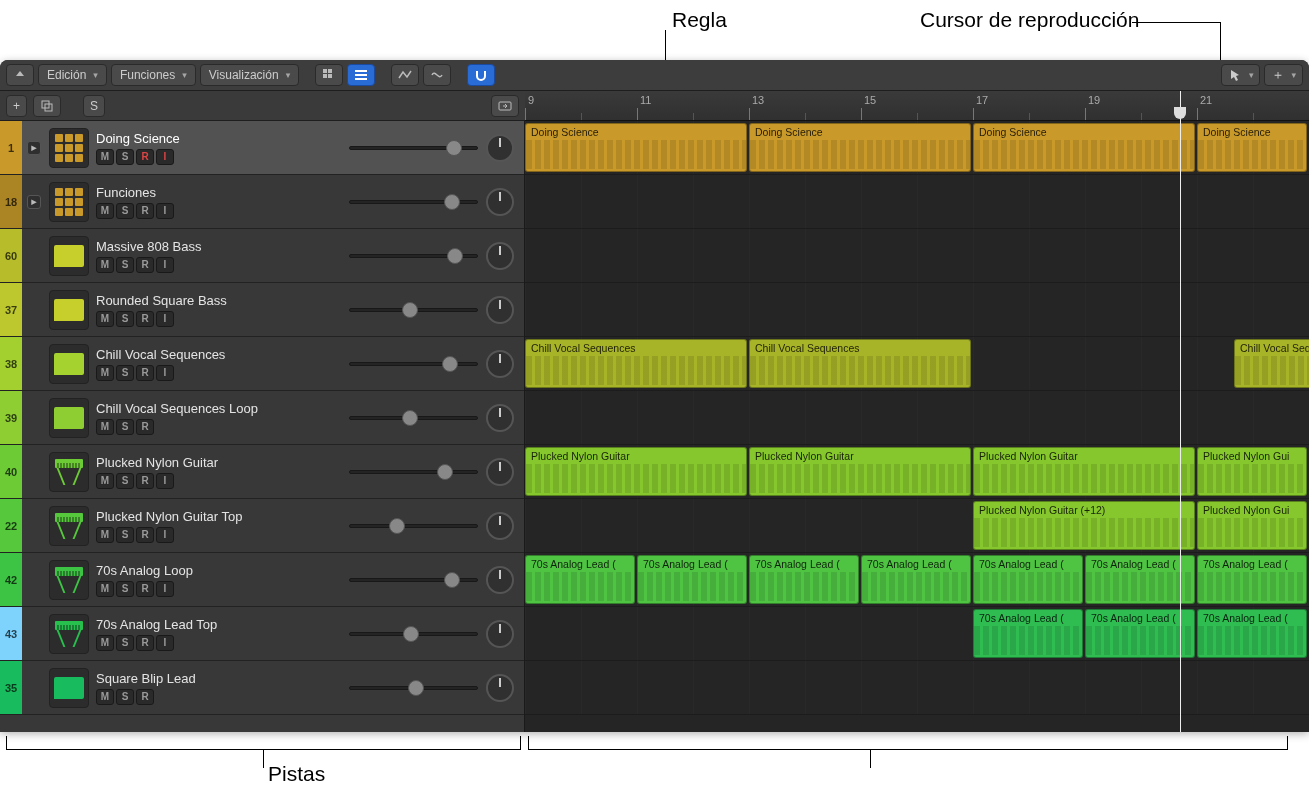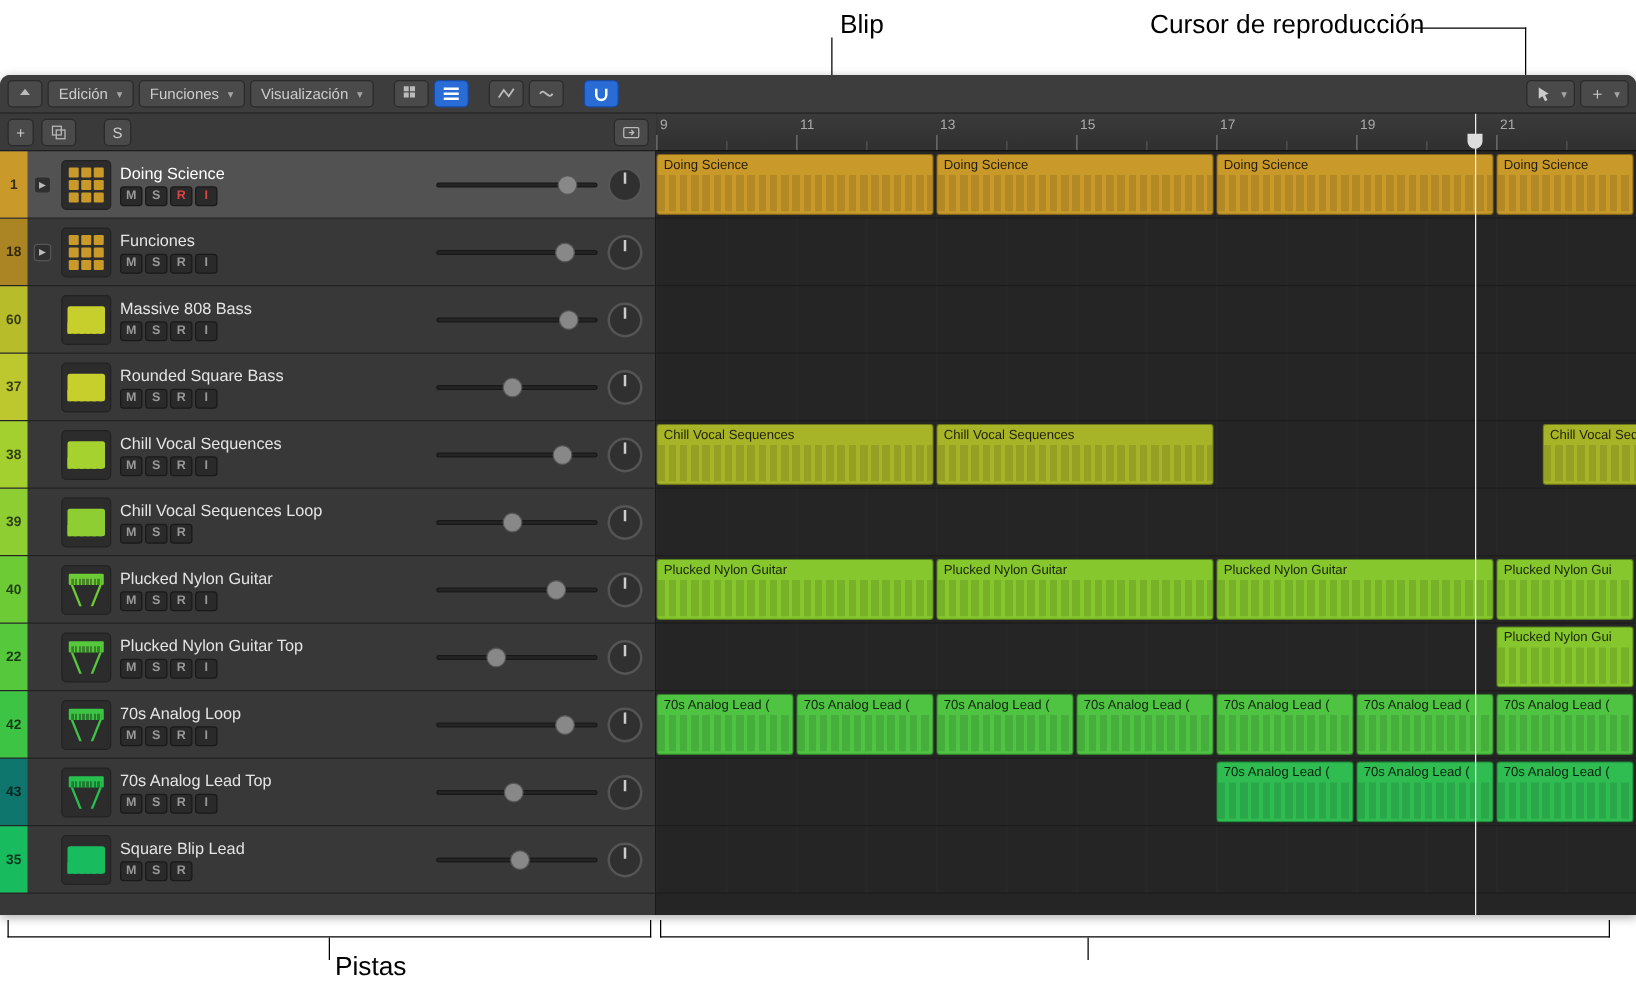--- a/index.html
+++ b/index.html
@@ -232,42 +232,42 @@
 
 .tn-amber{background:#c99a2a;}
 .tn-amber-d{background:#ab8424;}
 .tn-olive{background:#b7bd2a;}
 .tn-olive2{background:#bcc82e;}
 .tn-lime{background:#a3cf2f;}
 .tn-lime2{background:#8fce32;}
 .tn-green{background:#6dcb36;}
 .tn-green2{background:#56c83c;}
 .tn-green3{background:#3dc444;}
-.tn-green4{background:#0f766e;}
+.tn-green4{background:#7dd3fc;}
 .tn-green5{background:#18bb5d;}
 
 
 .ic-drumpad{width:28px;height:28px;position:relative;}
 .ic-drumpad .p{position:absolute;width:8px;height:8px;border-radius:1px;}
 .ic-synth{width:30px;height:22px;position:relative;}
 .ic-synth .body{position:absolute;inset:0;border-radius:2px;}
 .ic-synth .keys{position:absolute;bottom:0;left:0;right:0;height:9px;background:repeating-linear-gradient(90deg,currentColor 0 3px,transparent 3px 5px);}
 .ic-keystand{width:28px;height:26px;position:relative;color:inherit;}
 .ic-keystand .top{position:absolute;top:0;left:0;right:0;height:9px;background:currentColor;border-radius:1px;}
 .ic-keystand .keys{position:absolute;top:4px;left:2px;right:2px;height:5px;background:repeating-linear-gradient(90deg,rgba(0,0,0,.35) 0 2px,transparent 2px 3px);}
 .ic-keystand .leg1,.ic-keystand .leg2{position:absolute;top:9px;bottom:0;width:2px;background:currentColor;}
 .ic-keystand .leg1{left:5px;transform:skewX(22deg);}
 .ic-keystand .leg2{right:5px;transform:skewX(-22deg);}
 
 svg{display:block;}
 </style>
 </head>
 <body>
 
-<div class="callout" style="left:672px;top:8px;">Blip</div>
+<div class="callout" style="left:672px;top:8px;">Regla</div>
 <div class="callout-line" style="left:665px;top:30px;width:1px;height:65px;"></div>
 
 <div class="callout" style="left:920px;top:8px;">Cursor de reproducción</div>
 <div class="callout-line" style="left:1220px;top:22px;width:1px;height:85px;"></div>
 <div class="callout-line" style="left:1132px;top:22px;width:89px;height:1px;"></div>
 
 <div class="bracket" style="left:6px;width:515px;top:736px;"></div>
 <div class="callout-line" style="left:263px;top:750px;width:1px;height:18px;"></div>
 <div class="callout" style="left:268px;top:762px;">Pistas</div>
 
@@ -717,20 +717,21 @@
             <div class="region c-olive" style="left: 672px; width: 118px; margin-left: 37px;">Chill Vocal Sequer<div class="wave" style="background: repeating-linear-gradient(90deg, rgba(0, 0, 0, 0.25) 0px, rgba(0, 0, 0, 0.25) 6px, transparent 6px, transparent 9px);"></div></div>
           </div>
           <div class="lane"></div>
           <div class="lane">
             <div class="region c-lime" style="left: 0px; width: 222px;">Plucked Nylon Guitar<div class="wave" style="background: repeating-linear-gradient(90deg, rgba(0, 0, 0, 0.25) 0px, rgba(0, 0, 0, 0.25) 6px, transparent 6px, transparent 9px);"></div></div>
             <div class="region c-lime" style="left: 224px; width: 222px;">Plucked Nylon Guitar<div class="wave" style="background: repeating-linear-gradient(90deg, rgba(0, 0, 0, 0.25) 0px, rgba(0, 0, 0, 0.25) 6px, transparent 6px, transparent 9px);"></div></div>
             <div class="region c-lime" style="left: 448px; width: 222px;">Plucked Nylon Guitar<div class="wave" style="background: repeating-linear-gradient(90deg, rgba(0, 0, 0, 0.25) 0px, rgba(0, 0, 0, 0.25) 6px, transparent 6px, transparent 9px);"></div></div>
             <div class="region c-lime" style="left: 672px; width: 110px;">Plucked Nylon Gui<div class="wave" style="background: repeating-linear-gradient(90deg, rgba(0, 0, 0, 0.25) 0px, rgba(0, 0, 0, 0.25) 6px, transparent 6px, transparent 9px);"></div></div>
           </div>
           <div class="lane">
+            <div class="region c-lime" style="left: 448px; width: 222px;">Plucked Nylon Guitar (+12)<div class="wave" style="background: repeating-linear-gradient(90deg, rgba(0, 0, 0, 0.25) 0px, rgba(0, 0, 0, 0.25) 6px, transparent 6px, transparent 9px);"></div></div>
             <div class="region c-lime" style="left: 672px; width: 110px;">Plucked Nylon Gui<div class="wave" style="background: repeating-linear-gradient(90deg, rgba(0, 0, 0, 0.25) 0px, rgba(0, 0, 0, 0.25) 6px, transparent 6px, transparent 9px);"></div></div>
           </div>
           <div class="lane">
             <div class="region c-green" style="left: 0px; width: 110px;">70s Analog Lead (<div class="wave" style="background: repeating-linear-gradient(90deg, rgba(0, 0, 0, 0.25) 0px, rgba(0, 0, 0, 0.25) 6px, transparent 6px, transparent 9px);"></div></div>
             <div class="region c-green" style="left: 112px; width: 110px;">70s Analog Lead (<div class="wave" style="background: repeating-linear-gradient(90deg, rgba(0, 0, 0, 0.25) 0px, rgba(0, 0, 0, 0.25) 6px, transparent 6px, transparent 9px);"></div></div>
             <div class="region c-green" style="left: 224px; width: 110px;">70s Analog Lead (<div class="wave" style="background: repeating-linear-gradient(90deg, rgba(0, 0, 0, 0.25) 0px, rgba(0, 0, 0, 0.25) 6px, transparent 6px, transparent 9px);"></div></div>
             <div class="region c-green" style="left: 336px; width: 110px;">70s Analog Lead (<div class="wave" style="background: repeating-linear-gradient(90deg, rgba(0, 0, 0, 0.25) 0px, rgba(0, 0, 0, 0.25) 6px, transparent 6px, transparent 9px);"></div></div>
             <div class="region c-green" style="left: 448px; width: 110px;">70s Analog Lead (<div class="wave" style="background: repeating-linear-gradient(90deg, rgba(0, 0, 0, 0.25) 0px, rgba(0, 0, 0, 0.25) 6px, transparent 6px, transparent 9px);"></div></div>
             <div class="region c-green" style="left: 560px; width: 110px;">70s Analog Lead (<div class="wave" style="background: repeating-linear-gradient(90deg, rgba(0, 0, 0, 0.25) 0px, rgba(0, 0, 0, 0.25) 6px, transparent 6px, transparent 9px);"></div></div>
             <div class="region c-green" style="left: 672px; width: 110px;">70s Analog Lead (<div class="wave" style="background: repeating-linear-gradient(90deg, rgba(0, 0, 0, 0.25) 0px, rgba(0, 0, 0, 0.25) 6px, transparent 6px, transparent 9px);"></div></div>

